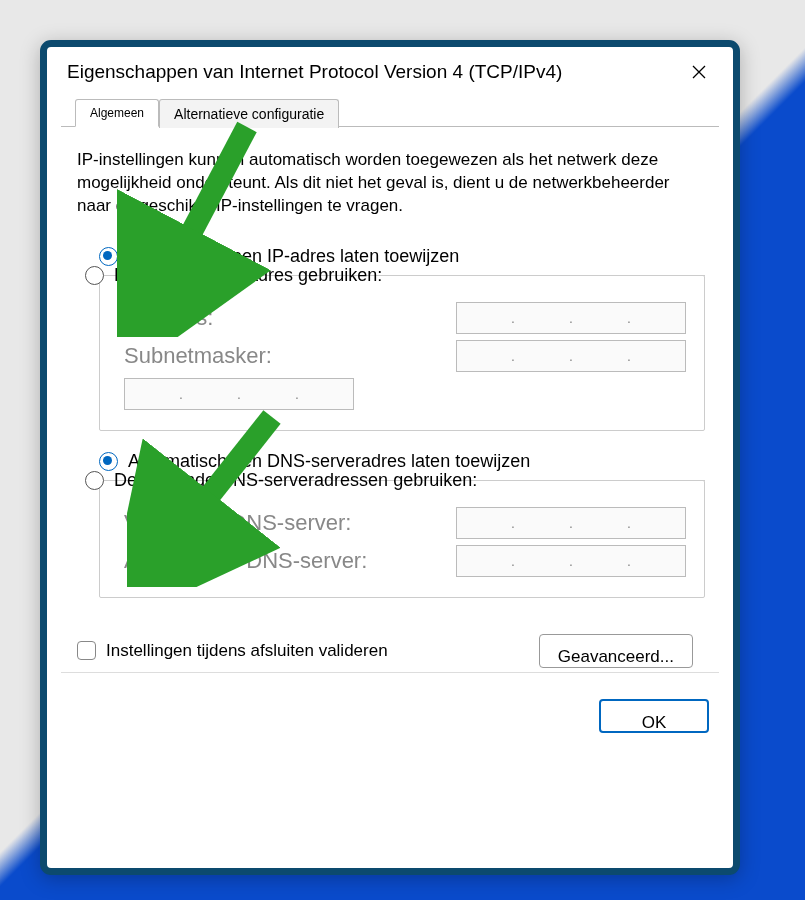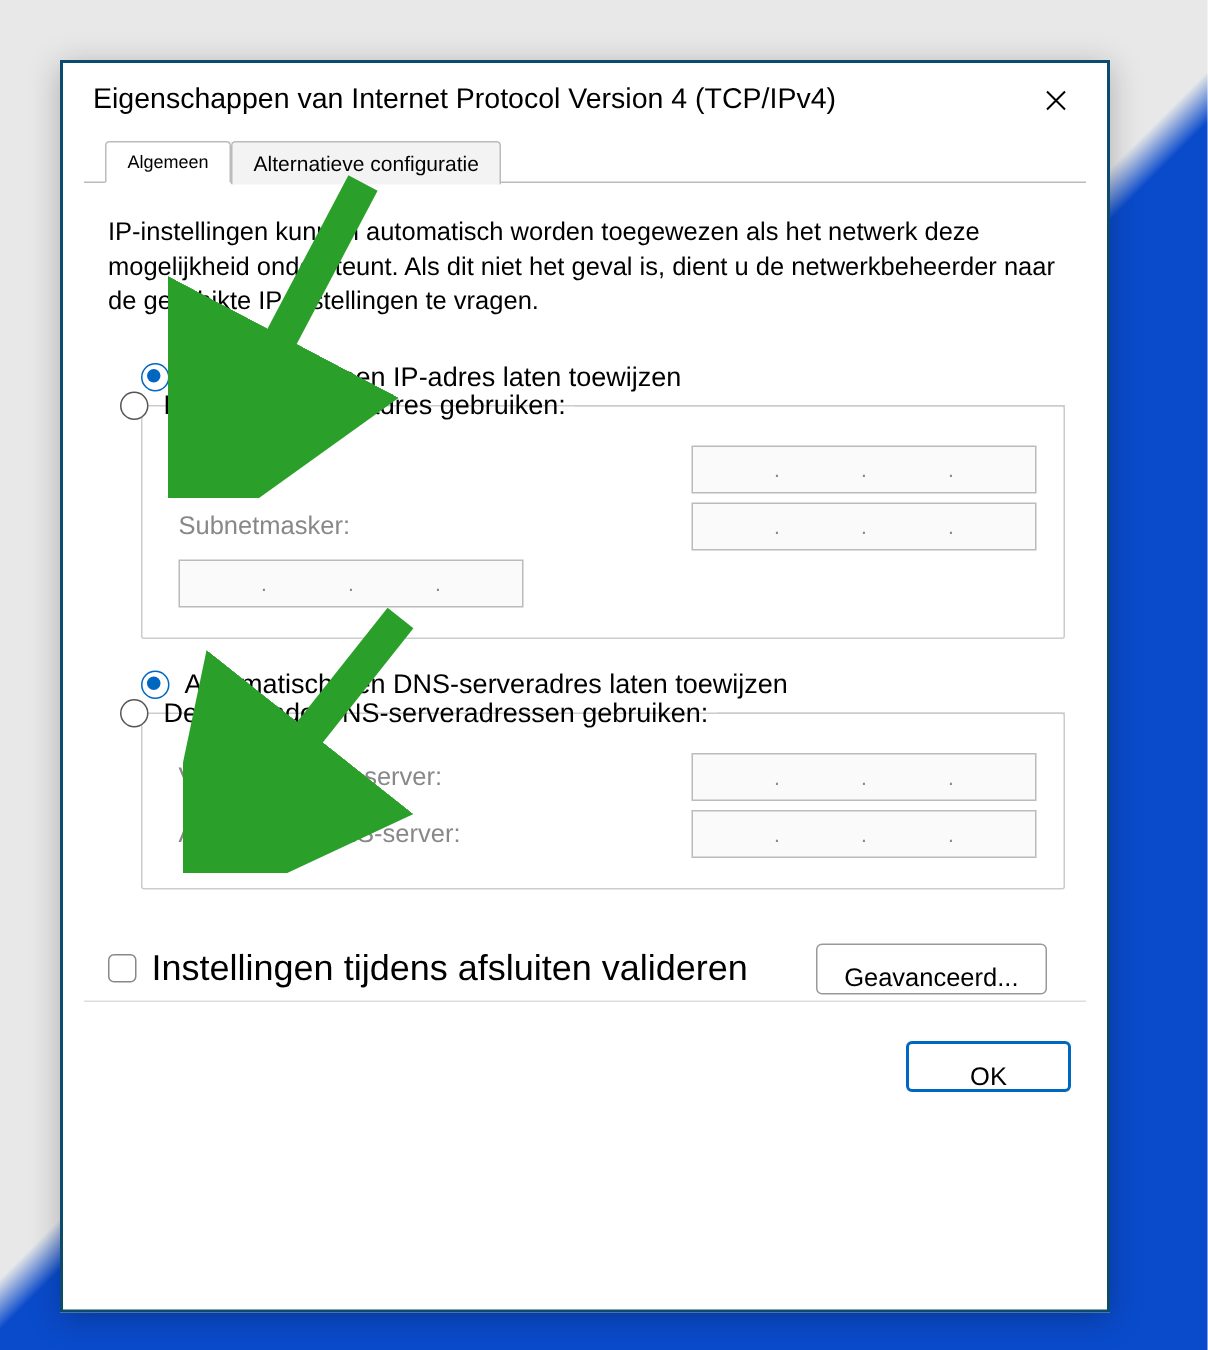--- a/index.html
+++ b/index.html
@@ -8,22 +8,22 @@
     width:805px; height:900px;
     font-family:"Segoe UI", Tahoma, sans-serif;
     font-size:16px;
     background: linear-gradient(135deg,#e8e8e8 0%,#e8e8e8 50%,#0a4bcc 52%,#0a4bcc 100%);
     overflow:hidden;
   }
   .dialog {
     position:absolute; left:40px; top:40px;
     width:700px; height:835px;
     background:#ffffff;
-    border:2px solid #0c4a6e;
-    border-radius:0;
+    border:7px solid #0c4a6e;
+    border-radius:11px;
     box-shadow:0 4px 20px rgba(0,0,0,0.25);
   }
   .titlebar {
     height:50px;
     display:flex; align-items:center; justify-content:space-between;
     padding:0 18px 0 20px;
   }
   .titlebar-text { font-size:19px; color:#000; }
   .close-btn {
     width:32px; height:32px;
@@ -83,21 +83,21 @@
   .legend-cut {
     position:absolute; top:-12px; left:-25px; right:-1px;
     height:24px; display:flex; align-items:center;
   }
   .legend-cut .line-left{ flex:0 0 10px; }
   .legend-cut .line-right{ flex:1; border-top:1px solid #ccc; }
   .field-row{
     display:flex; align-items:center; justify-content:space-between;
     margin:6px 0;
   }
-  .field-label{ font-size:17px; color:#888; }
+  .field-label{ font-size:22px; color:#888; }
   .ip-input{
     width:230px; height:32px;
     border:1px solid #bbb; background:#fafafa;
     display:flex; align-items:center; justify-content:space-evenly;
     color:#888; font-size:14px;
     cursor:text;
   }
   .ip-input span{ pointer-events:none; }
   .bottom-row{
     display:flex; align-items:center; justify-content:space-between;
@@ -215,21 +215,21 @@
         <span class="field-label">Alternatieve DNS-server:</span>
         <div class="ip-input">
             <span>.</span>
             <span>.</span>
             <span>.</span>
           </div>
       </div>
     </div>
 
     <div class="bottom-row">
-      <label style="display:flex;align-items:center;font-size:24px;">
+      <label style="display:flex;align-items:center;font-size:17px;">
         <span class="checkbox"></span>
         <span>Instellingen tijdens afsluiten valideren</span>
       </label>
       <button class="adv-btn"><span>Geavanceerd...</span></button>
     </div>
 
     <svg class="arrow" style="left:70px; top:-10px;" width="180" height="220">
       <defs>
           <marker id="ah1" markerWidth="8" markerHeight="8" refX="4" refY="4" orient="auto">
             <path d="M0,0 L8,4 L0,8 z" fill="#2aa02a"></path>

